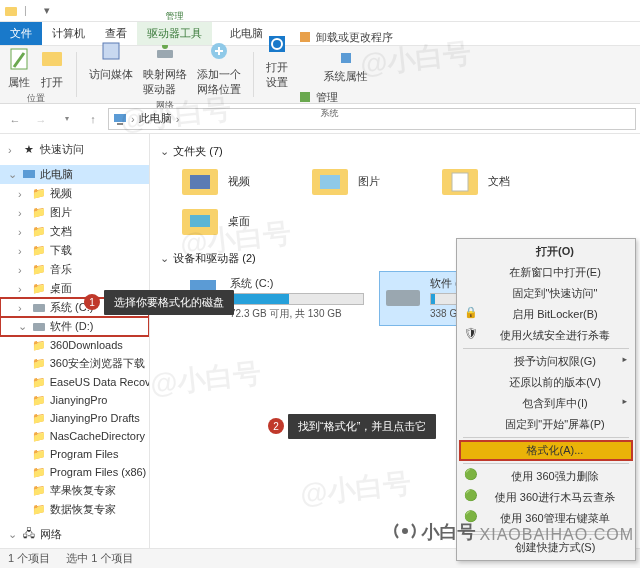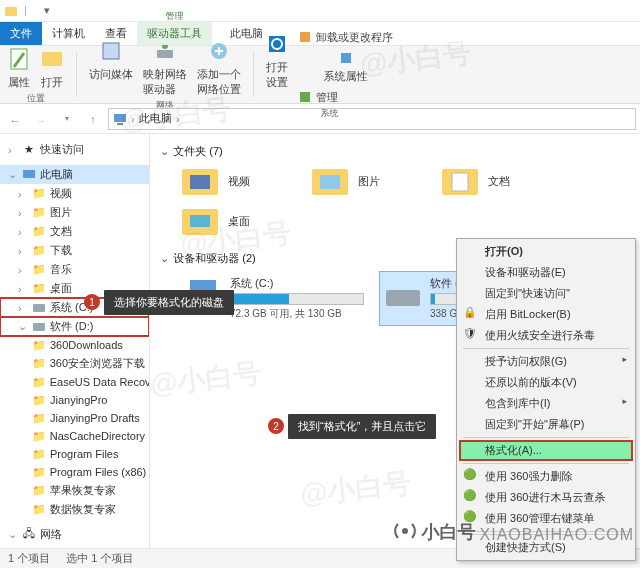--- a/index.html
+++ b/index.html
@@ -54,25 +54,25 @@
 .drive { width: 188px; display: flex; gap: 8px; padding: 4px; }
 .drive.sel { background: #cde8ff; outline: 1px solid #7ab7e8; }
 .drive .dic { width: 38px; height: 34px; }
 .drive .dinfo { flex: 1; }
 .drive .bar { height: 12px; background: #e8e8e8; border: 1px solid #bbb; margin: 2px 0; position: relative; }
 .drive .bar .fill { position: absolute; left: 0; top: 0; bottom: 0; background: #26a0da; }
 .drive .sz { font-size: 10px; color: #555; }
 
 
 .ctx { position: absolute; right: 4px; top: 238px; width: 180px; background: #f2f2f2; border: 1px solid #aaa; box-shadow: 2px 2px 4px rgba(0,0,0,.2); padding: 2px; z-index: 10; }
-.ctx .mi { padding: 3px 8px 3px 26px; position: relative; white-space: nowrap; }
+.ctx .mi { padding: 3px 8px 3px 26px; position: relative; white-space: nowrap; text-align: center; }
 .ctx .mi .mic { position: absolute; left: 4px; top: 2px; width: 16px; height: 16px; }
 .ctx .mi.arr::after { content: "▸"; position: absolute; right: 6px; top: 3px; font-size: 9px; color: #555; }
 .ctx .sep { height: 1px; background: #ccc; margin: 2px 4px; }
-.ctx .mi.hl { outline: 2px solid #c0392b; outline-offset: -2px; background: #86efac; }
+.ctx .mi.hl { outline: 2px solid #c0392b; outline-offset: -2px; background: #eab308; }
 
 
 .callout { position: absolute; background: #3a3a3a; color: #fff; padding: 5px 10px; border-radius: 1px; z-index: 20; font-size: 11px; }
 .badge { position: absolute; width: 16px; height: 16px; border-radius: 50%; background: #c0392b; color: #fff; display: flex; align-items: center; justify-content: center; font-size: 10px; z-index: 21; }
 
 .status { position: absolute; bottom: 0; left: 0; right: 0; height: 20px; background: #f5f5f5; border-top: 1px solid #e5e5e5; display: flex; align-items: center; padding: 0 8px; gap: 16px; font-size: 10px; color: #555; }
 
 
 .wm { position: absolute; color: rgba(0,0,0,.06); font-size: 28px; font-weight: bold; pointer-events: none; transform: rotate(-6deg); }
 .brand { position: absolute; right: 6px; bottom: 24px; display: flex; align-items: flex-end; gap: 4px; z-index: 60; opacity: 0.9; }
@@ -409,21 +409,21 @@
   </div>
 </div>
 
 <div class="status">
   <span>1 个项目</span>
   <span>选中 1 个项目</span>
 </div>
 
 <div class="ctx">
   <div class="mi"><b>打开(O)</b></div>
-  <div class="mi">设备和驱动器(E)</div>
+  <div class="mi">在新窗口中打开(E)</div>
   <div class="mi">固定到"快速访问"</div>
   <div class="mi"><span class="mic">🔒</span><span>启用 BitLocker(B)</span></div>
   <div class="mi"><span class="mic">🛡</span><span>使用火绒安全进行杀毒</span></div>
   <div class="sep"></div>
   <div class="mi arr">授予访问权限(G)</div>
   <div class="mi">还原以前的版本(V)</div>
   <div class="mi arr">包含到库中(I)</div>
   <div class="mi">固定到"开始"屏幕(P)</div>
   <div class="sep"></div>
   <div class="mi hl">格式化(A)...</div>

